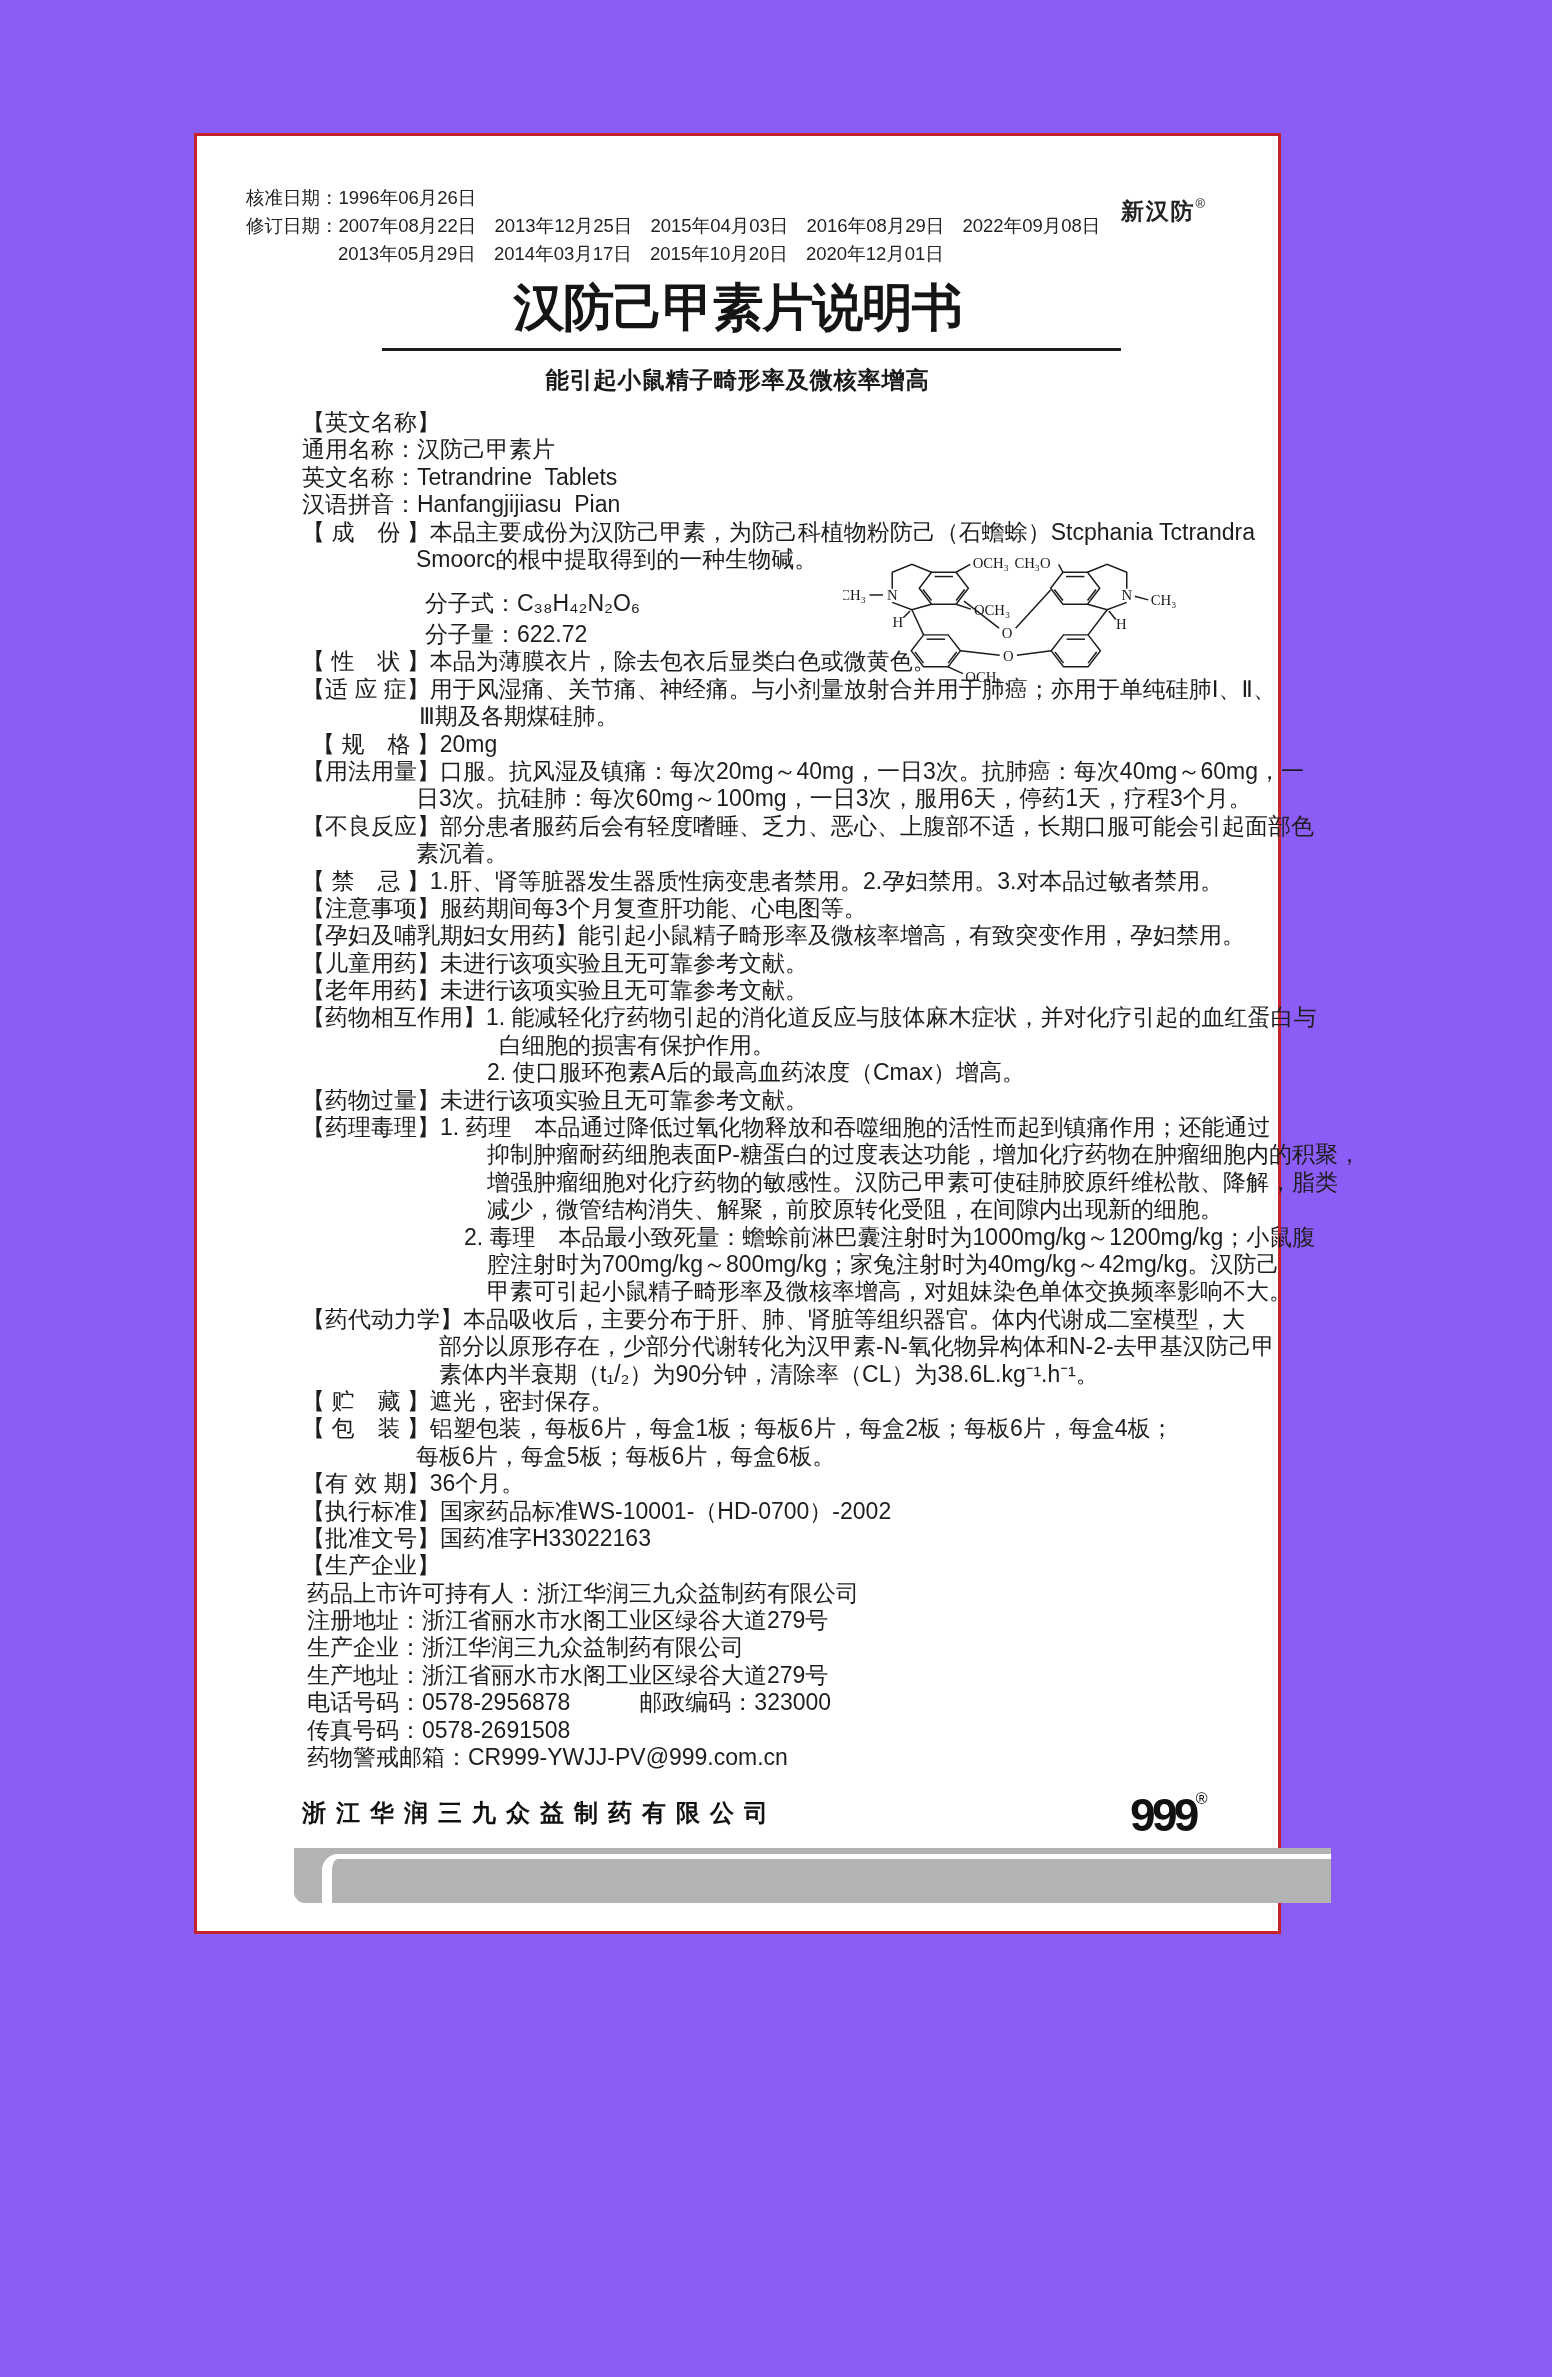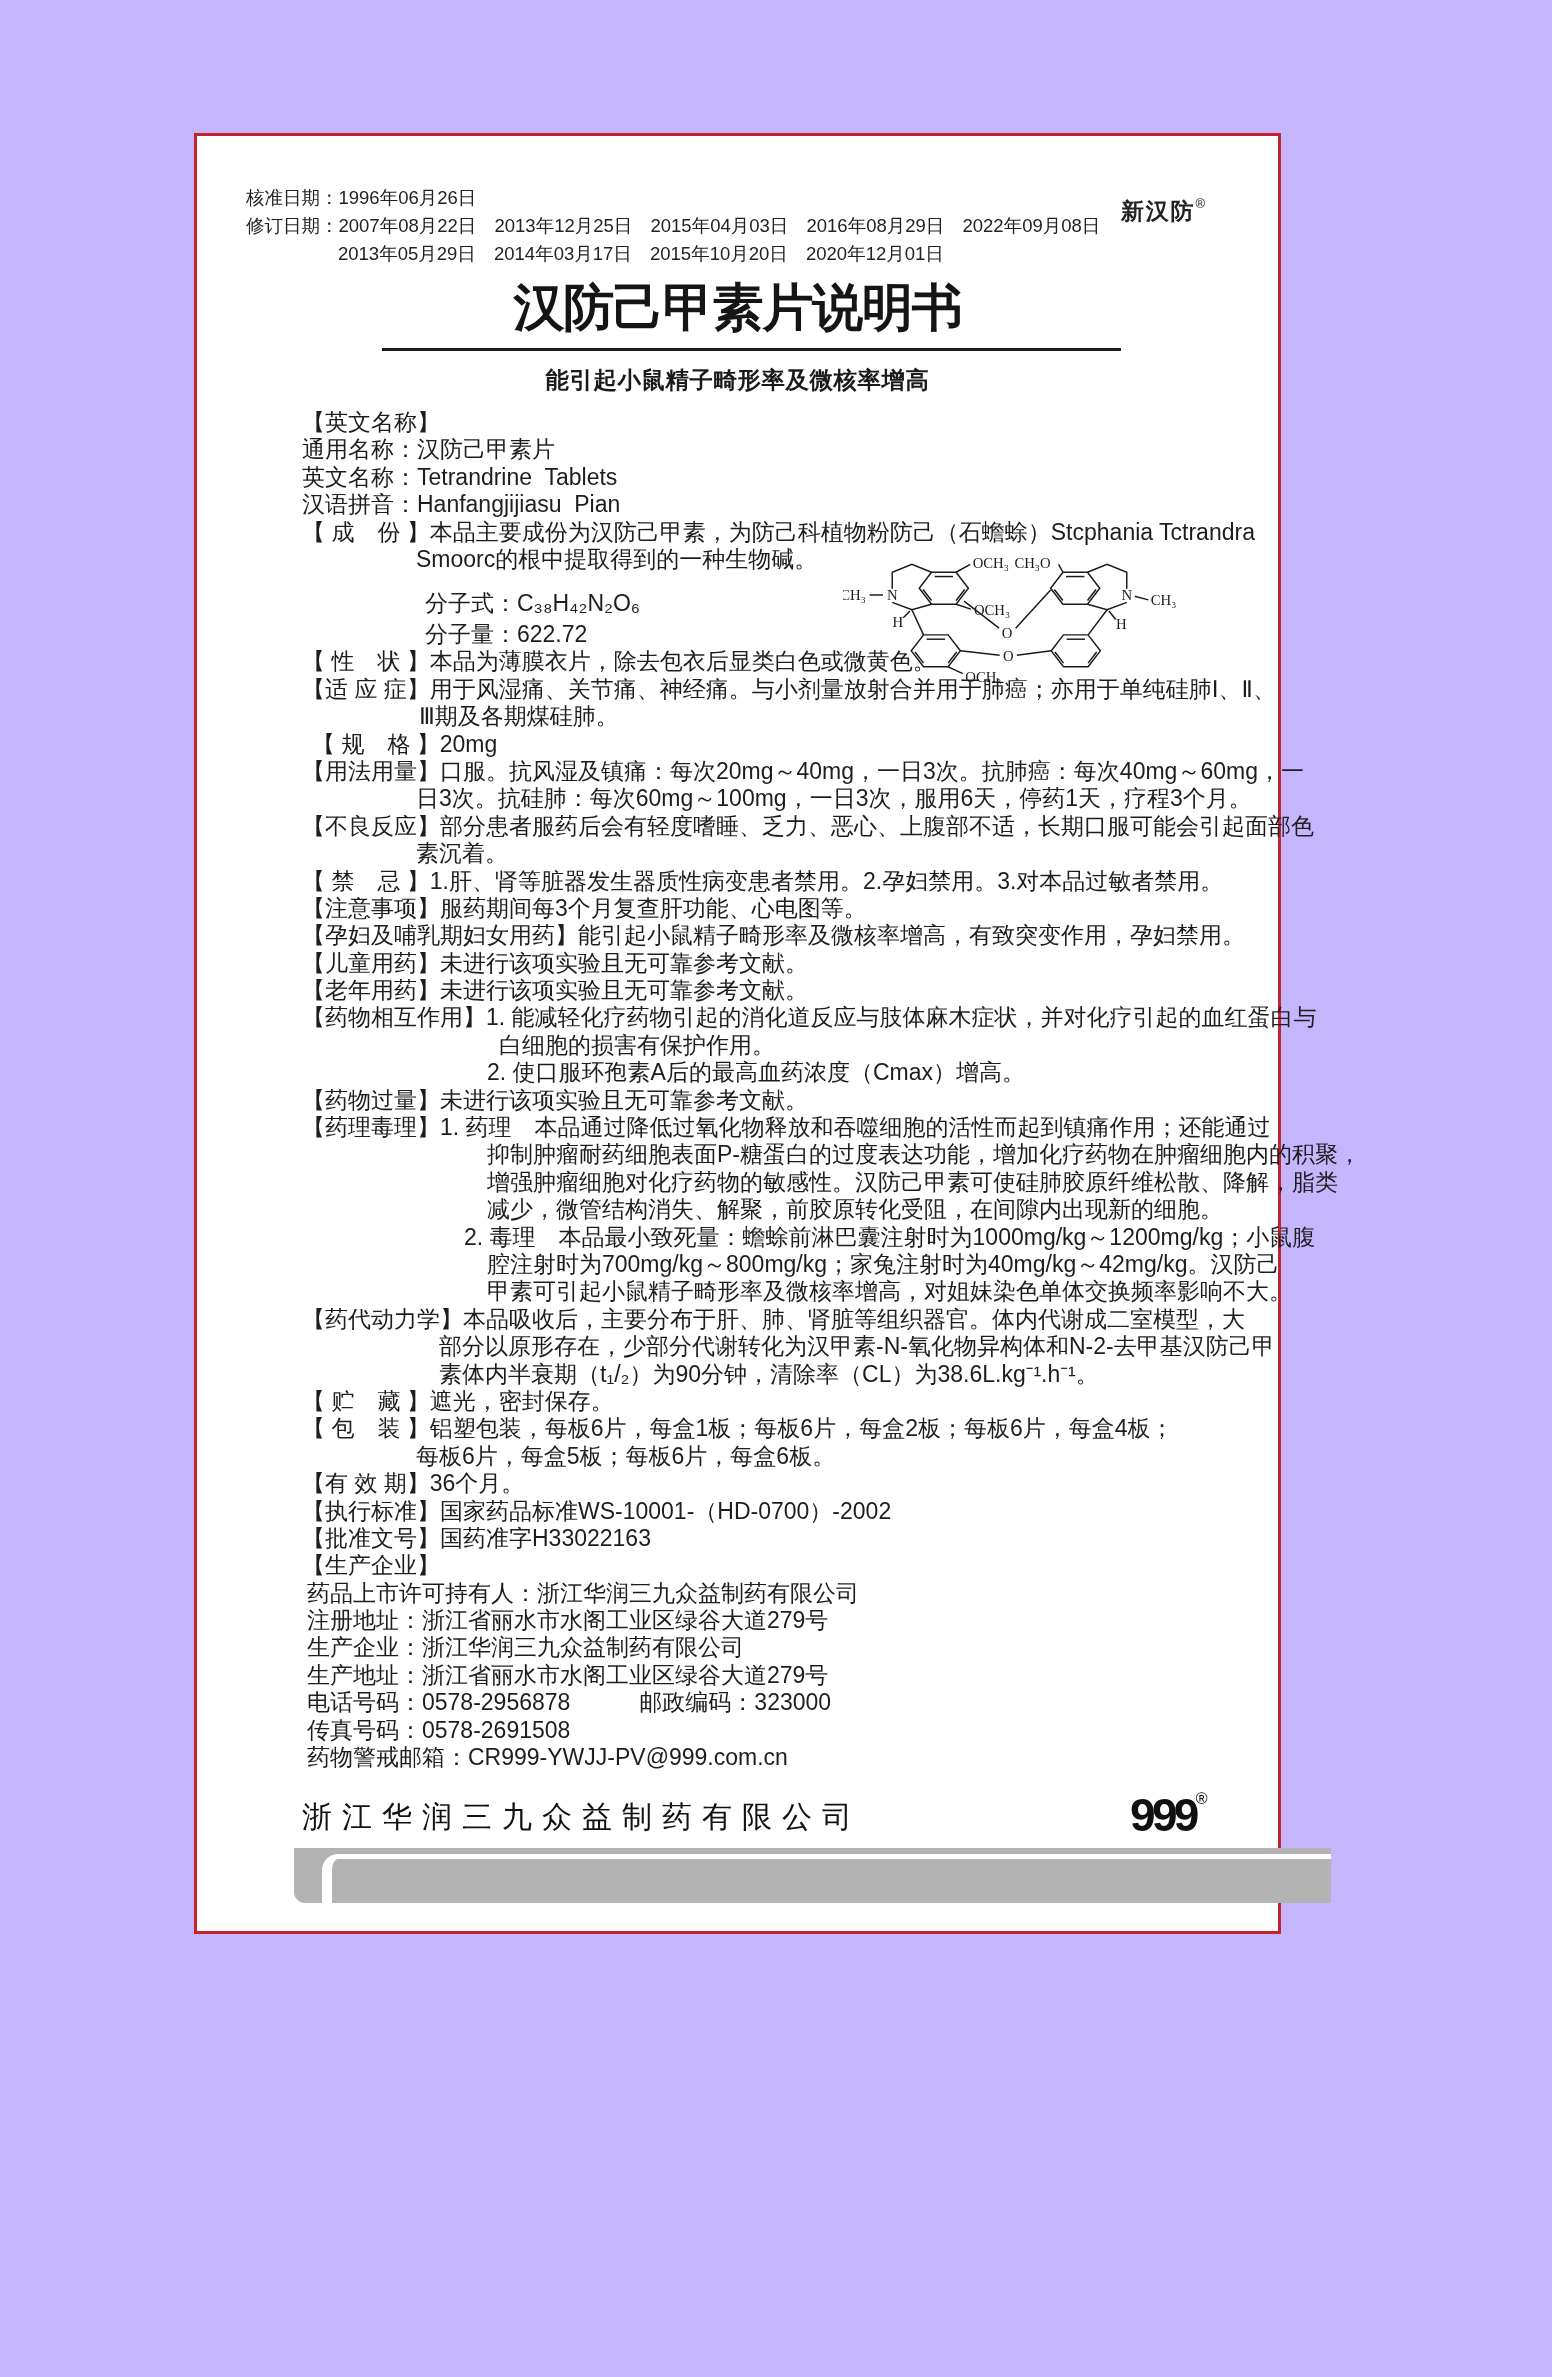--- a/index.html
+++ b/index.html
@@ -1,16 +1,16 @@
 <!DOCTYPE html>
 <html style="font-size:10px"><head>
 <meta charset="utf-8">
 <style>
   html,body{margin:0;padding:0;background:#ffffff;}
-  #canvas{position:relative;width:1553px;height:2377px;background:#c4b5fd;overflow:hidden;
+  #canvas{position:relative;width:1553px;height:2377px;background:#8b5cf6;overflow:hidden;
           font-family:"Liberation Sans",sans-serif;color:#1d1d1d;}
   
   #sheet{position:absolute;left:194px;top:133px;width:1087px;height:1801px;
          border:3.1px solid #c4222d;box-sizing:border-box;background:#ffffff;}
   
   .hdr{position:absolute;left:246px;font-size:18.5px;line-height:28px;white-space:pre;color:#222;}
   #hdr-approved{top:184px;}
   #hdr-rev1{top:212px;}
   #hdr-rev2{top:240px;padding-left:92px;}
   .date-cell{display:inline-block;width:156px;}
@@ -24,21 +24,21 @@
   #subtitle{position:absolute;left:194px;top:364px;width:1087px;text-align:center;
             font-size:23.4px;font-weight:700;letter-spacing:0.6px;color:#1a1a1a;}
   
   #body-lines{position:absolute;left:302px;top:409px;width:961px;}
   .bline{height:27.4px;line-height:27.4px;font-size:23px;white-space:pre;color:#1d1d1d;}
   
   #structure{position:absolute;left:843px;top:552px;}
   #structure text{font-family:"Liberation Serif",serif;font-size:24px;fill:#1a1a1a;}
   #structure path,#structure line,#structure polygon{stroke:#1a1a1a;stroke-width:2.4;fill:none;}
   
-  #company{position:absolute;left:302px;top:1797px;font-size:30px;font-weight:400;letter-spacing:10px;color:#111;}
+  #company{position:absolute;left:302px;top:1797px;font-size:24px;font-weight:700;letter-spacing:10px;color:#111;}
   #logo999{position:absolute;left:1130px;top:1788px;font-size:46px;font-weight:900;letter-spacing:-3.7px;color:#111;}
   #logo999 sup{font-size:16px;font-weight:400;vertical-align:27px;letter-spacing:0;}
   
   #bar-outer{position:absolute;left:294px;top:1848px;width:1037px;height:55px;background:#b3b3b3;
              border-radius:1.2px 0 0 11px;}
   #bar-frame{position:absolute;left:322px;top:1854px;width:1009px;height:49px;box-sizing:border-box;
              border-top:5.5px solid #ffffff;border-left:10.5px solid #ffffff;border-top-left-radius:16px;}
 </style>
 </head>
 <body>

